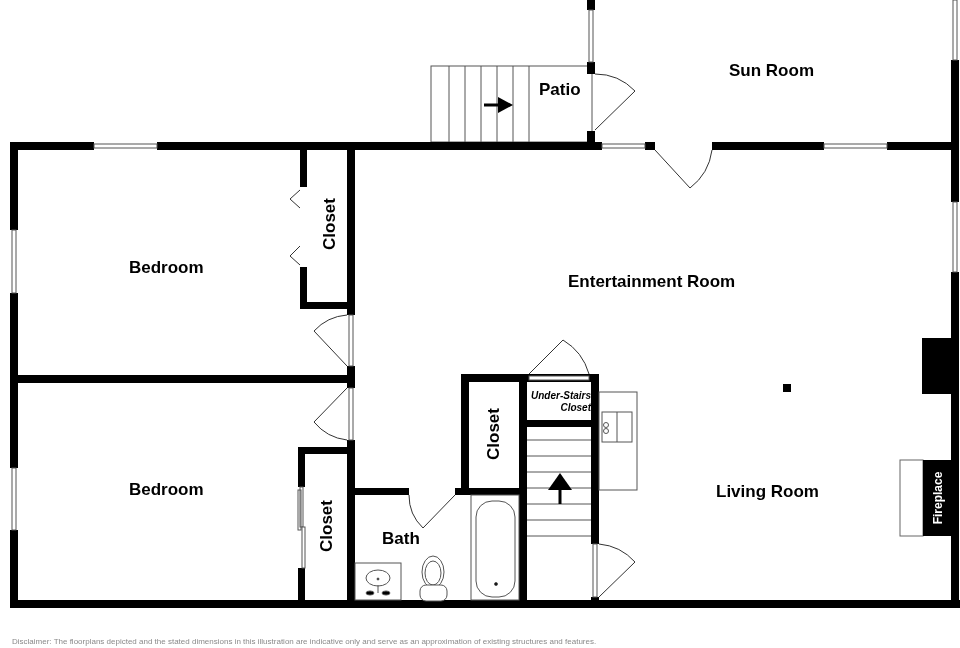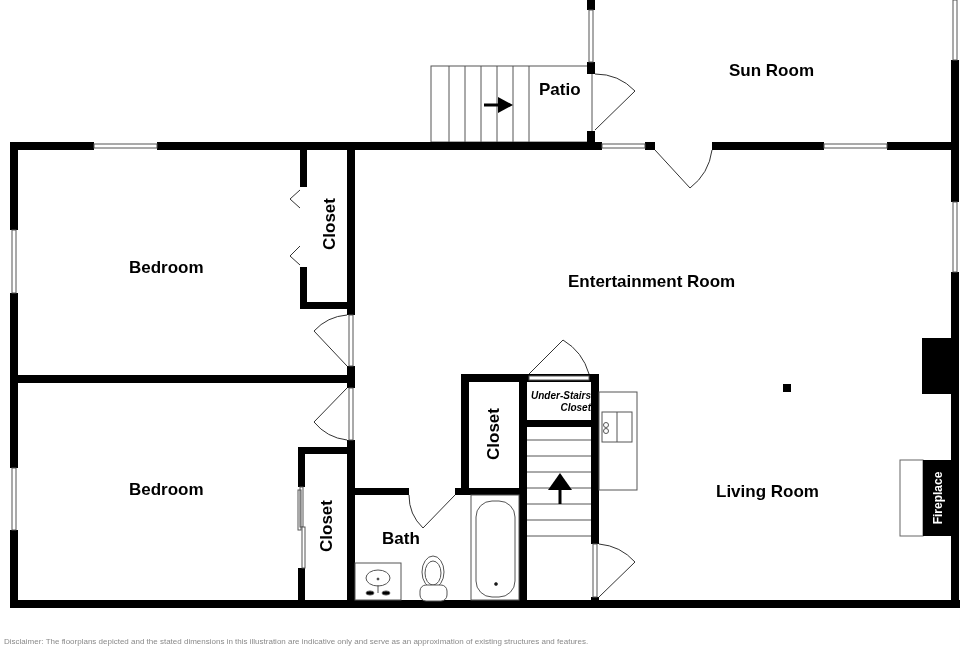--- a/index.html
+++ b/index.html
@@ -2,21 +2,21 @@
 <html><head>
 <meta charset="utf-8">
 <style>
   html,body{margin:0;padding:0;background:#fff;}
   body{width:960px;height:648px;position:relative;overflow:hidden;font-family:"Liberation Sans",sans-serif;}
   svg{position:absolute;left:0;top:0;}
   .lbl{position:absolute;font-weight:bold;color:#000;white-space:nowrap;font-family:"Liberation Sans",sans-serif;}
   .lbl.big{font-size:17px;}
   .lbl.small{font-size:10px;text-align:right;line-height:12px;font-style:italic;}
   .rot{transform:rotate(-90deg);transform-origin:center center;}
-  .disclaimer{position:absolute;left:4px;top:637px;font-size:8px;color:#8a8a8a;font-family:"Liberation Sans",sans-serif;}
+  .disclaimer{position:absolute;left:12px;top:637px;font-size:8px;color:#8a8a8a;font-family:"Liberation Sans",sans-serif;}
 </style>
 </head>
 <body>
 
 <svg width="960" height="648" viewBox="0 0 960 648">
 
   <g stroke="#555" stroke-width="1" fill="none">
     <rect x="431" y="66" width="161" height="76"></rect>
     <line x1="449" y1="66" x2="449" y2="142"></line>
     <line x1="465" y1="66" x2="465" y2="142"></line>

